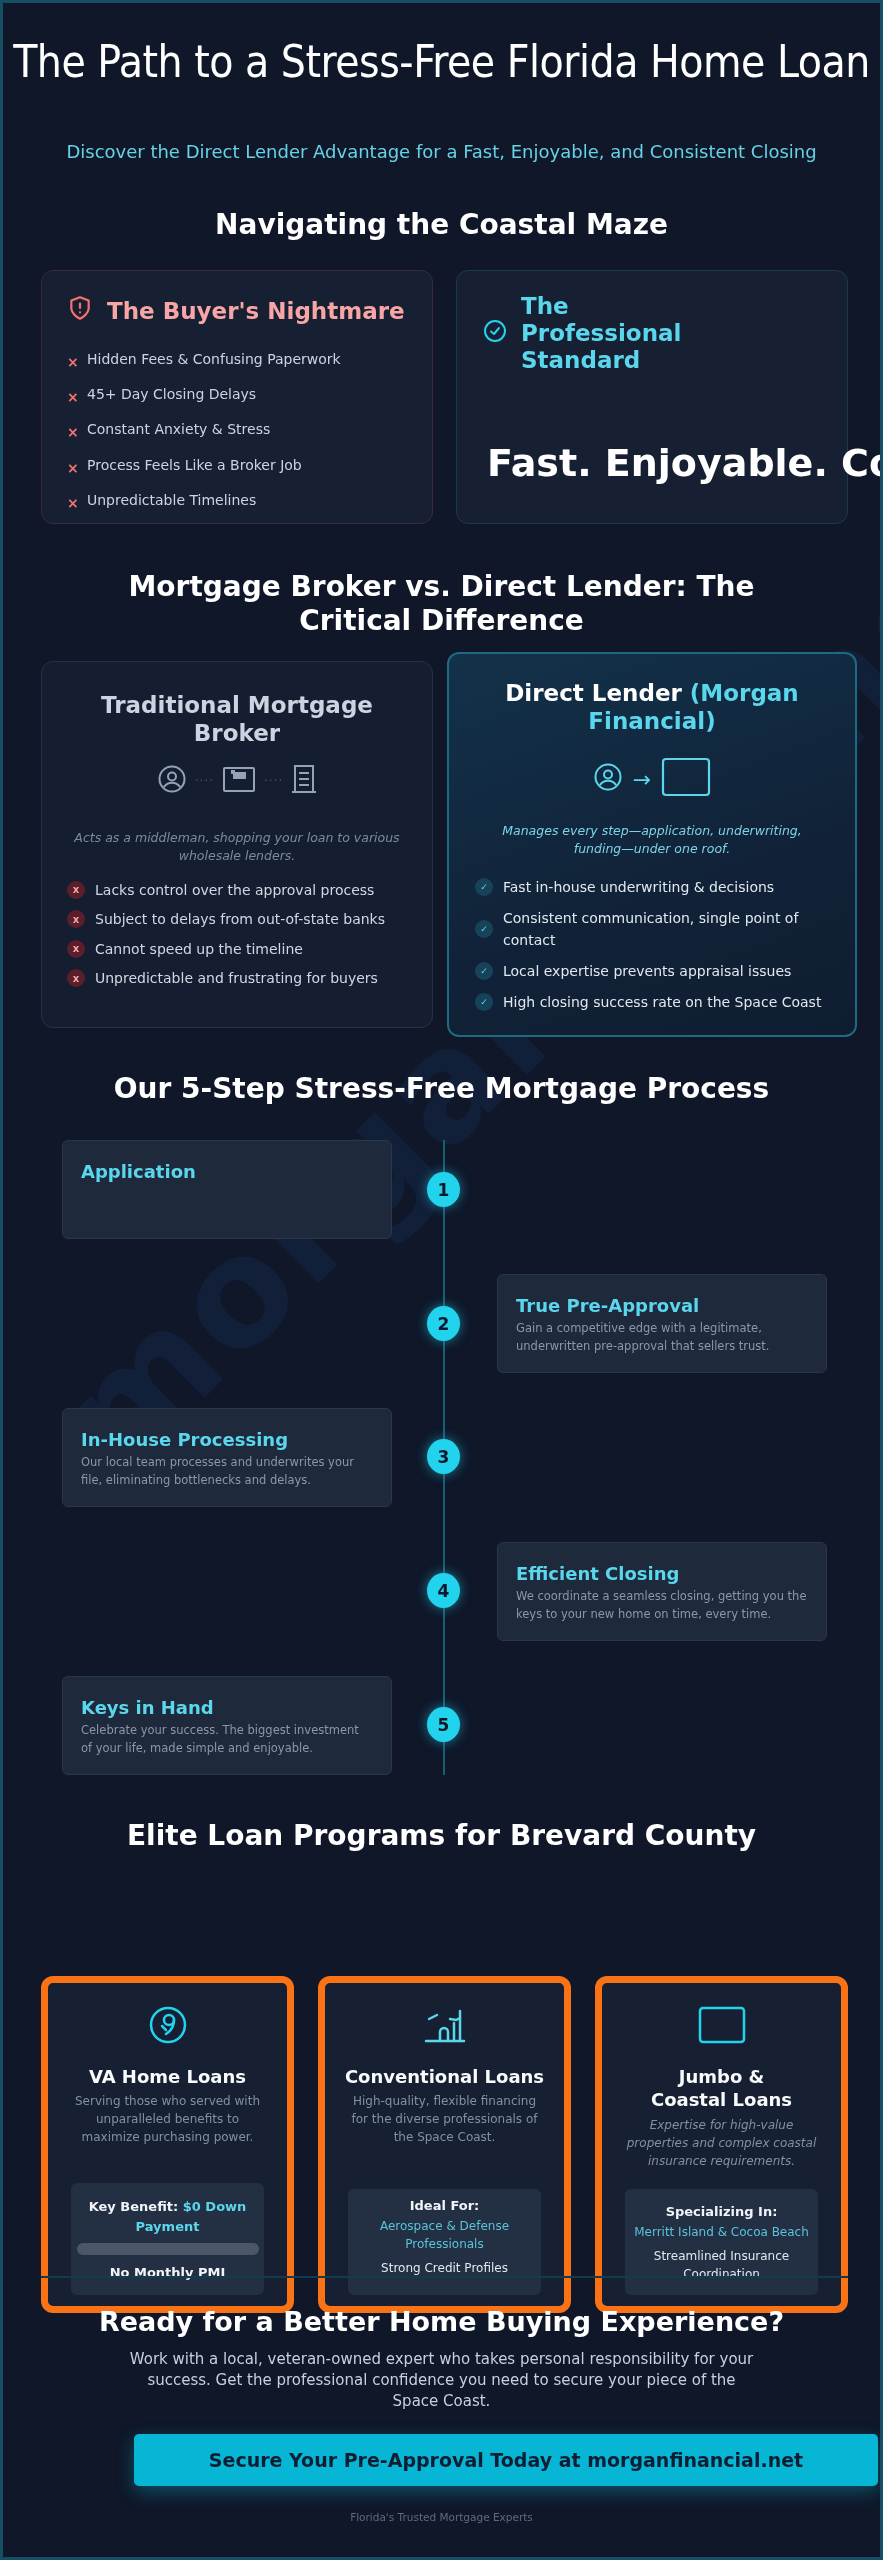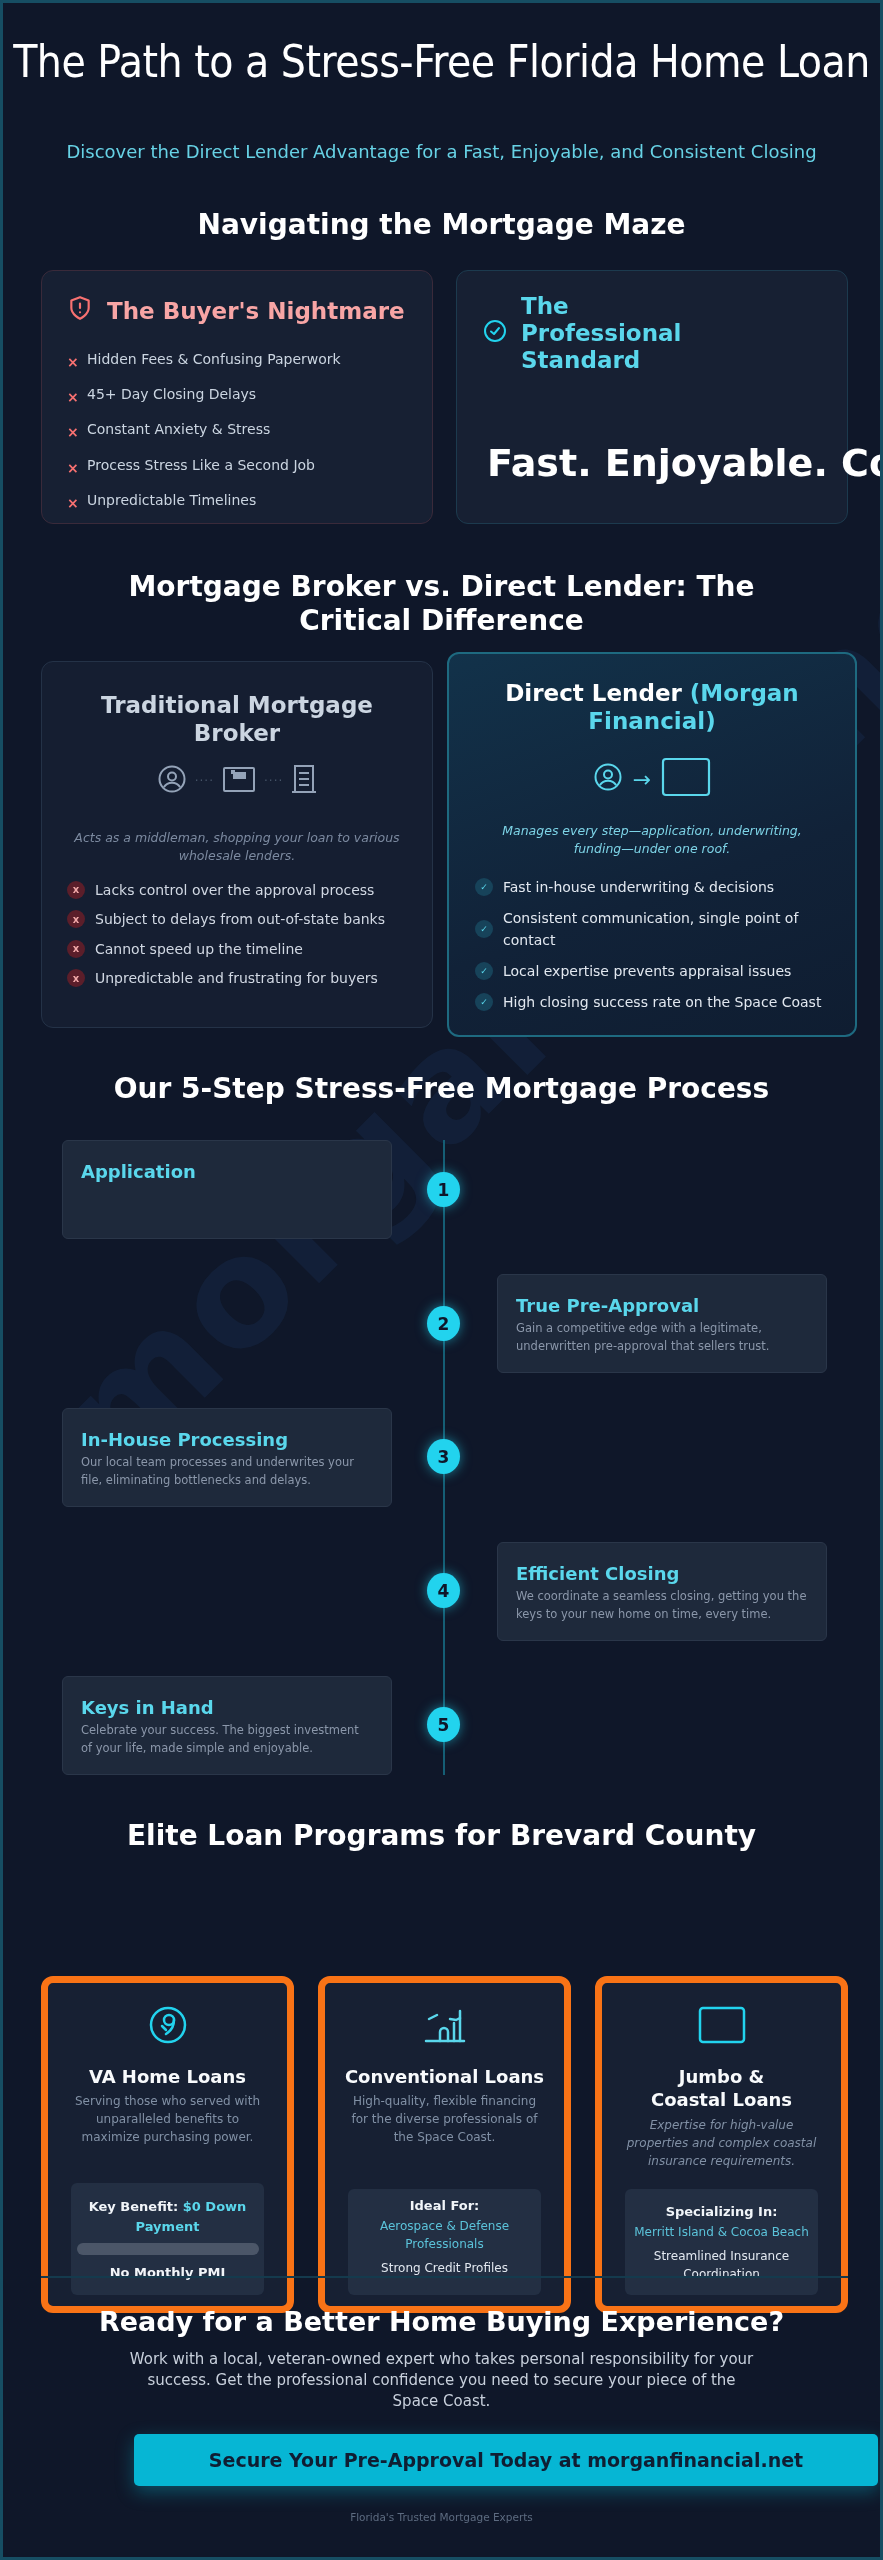--- a/index.html
+++ b/index.html
@@ -157,21 +157,21 @@
 </head>
 <body>
 
 <div class="frame">
 
   <div class="watermark">morganfinancial.net</div>
 
   <h1 class="abs main-title">The Path to a Stress-Free Florida Home Loan</h1>
   <p class="abs subtitle">Discover the Direct Lender Advantage for a Fast, Enjoyable, and Consistent Closing</p>
 
-  <h2 class="abs section-title" style="top:205px;">Navigating the Mortgage Maze</h2>
+  <h2 class="abs section-title" style="top:205px;">Navigating the Coastal Maze</h2>
 
   <div class="abs card nightmare">
     <div class="card-head">
       <span>
         <svg width="26" height="26" viewBox="0 0 24 24" fill="none" stroke="#f87171" stroke-width="2" stroke-linecap="round" stroke-linejoin="round">
           <path d="M12 22s8-4 8-10V5l-8-3-8 3v7c0 6 8 10 8 10z"></path>
             <line x1="12" y1="8" x2="12" y2="12"></line>
             <line x1="12" y1="16" x2="12.01" y2="16"></line>
         </svg>
       </span>
@@ -185,21 +185,21 @@
       <li>
           <span class="x">×</span>
           <span>45+ Day Closing Delays</span>
         </li>
       <li>
           <span class="x">×</span>
           <span>Constant Anxiety &amp; Stress</span>
         </li>
       <li>
           <span class="x">×</span>
-          <span>Process Stress Like a Second Job</span>
+          <span>Process Feels Like a Broker Job</span>
         </li>
       <li>
           <span class="x">×</span>
           <span>Unpredictable Timelines</span>
         </li>
     </ul>
   </div>
 
   <div class="abs card standard">
     <div class="card-head">

